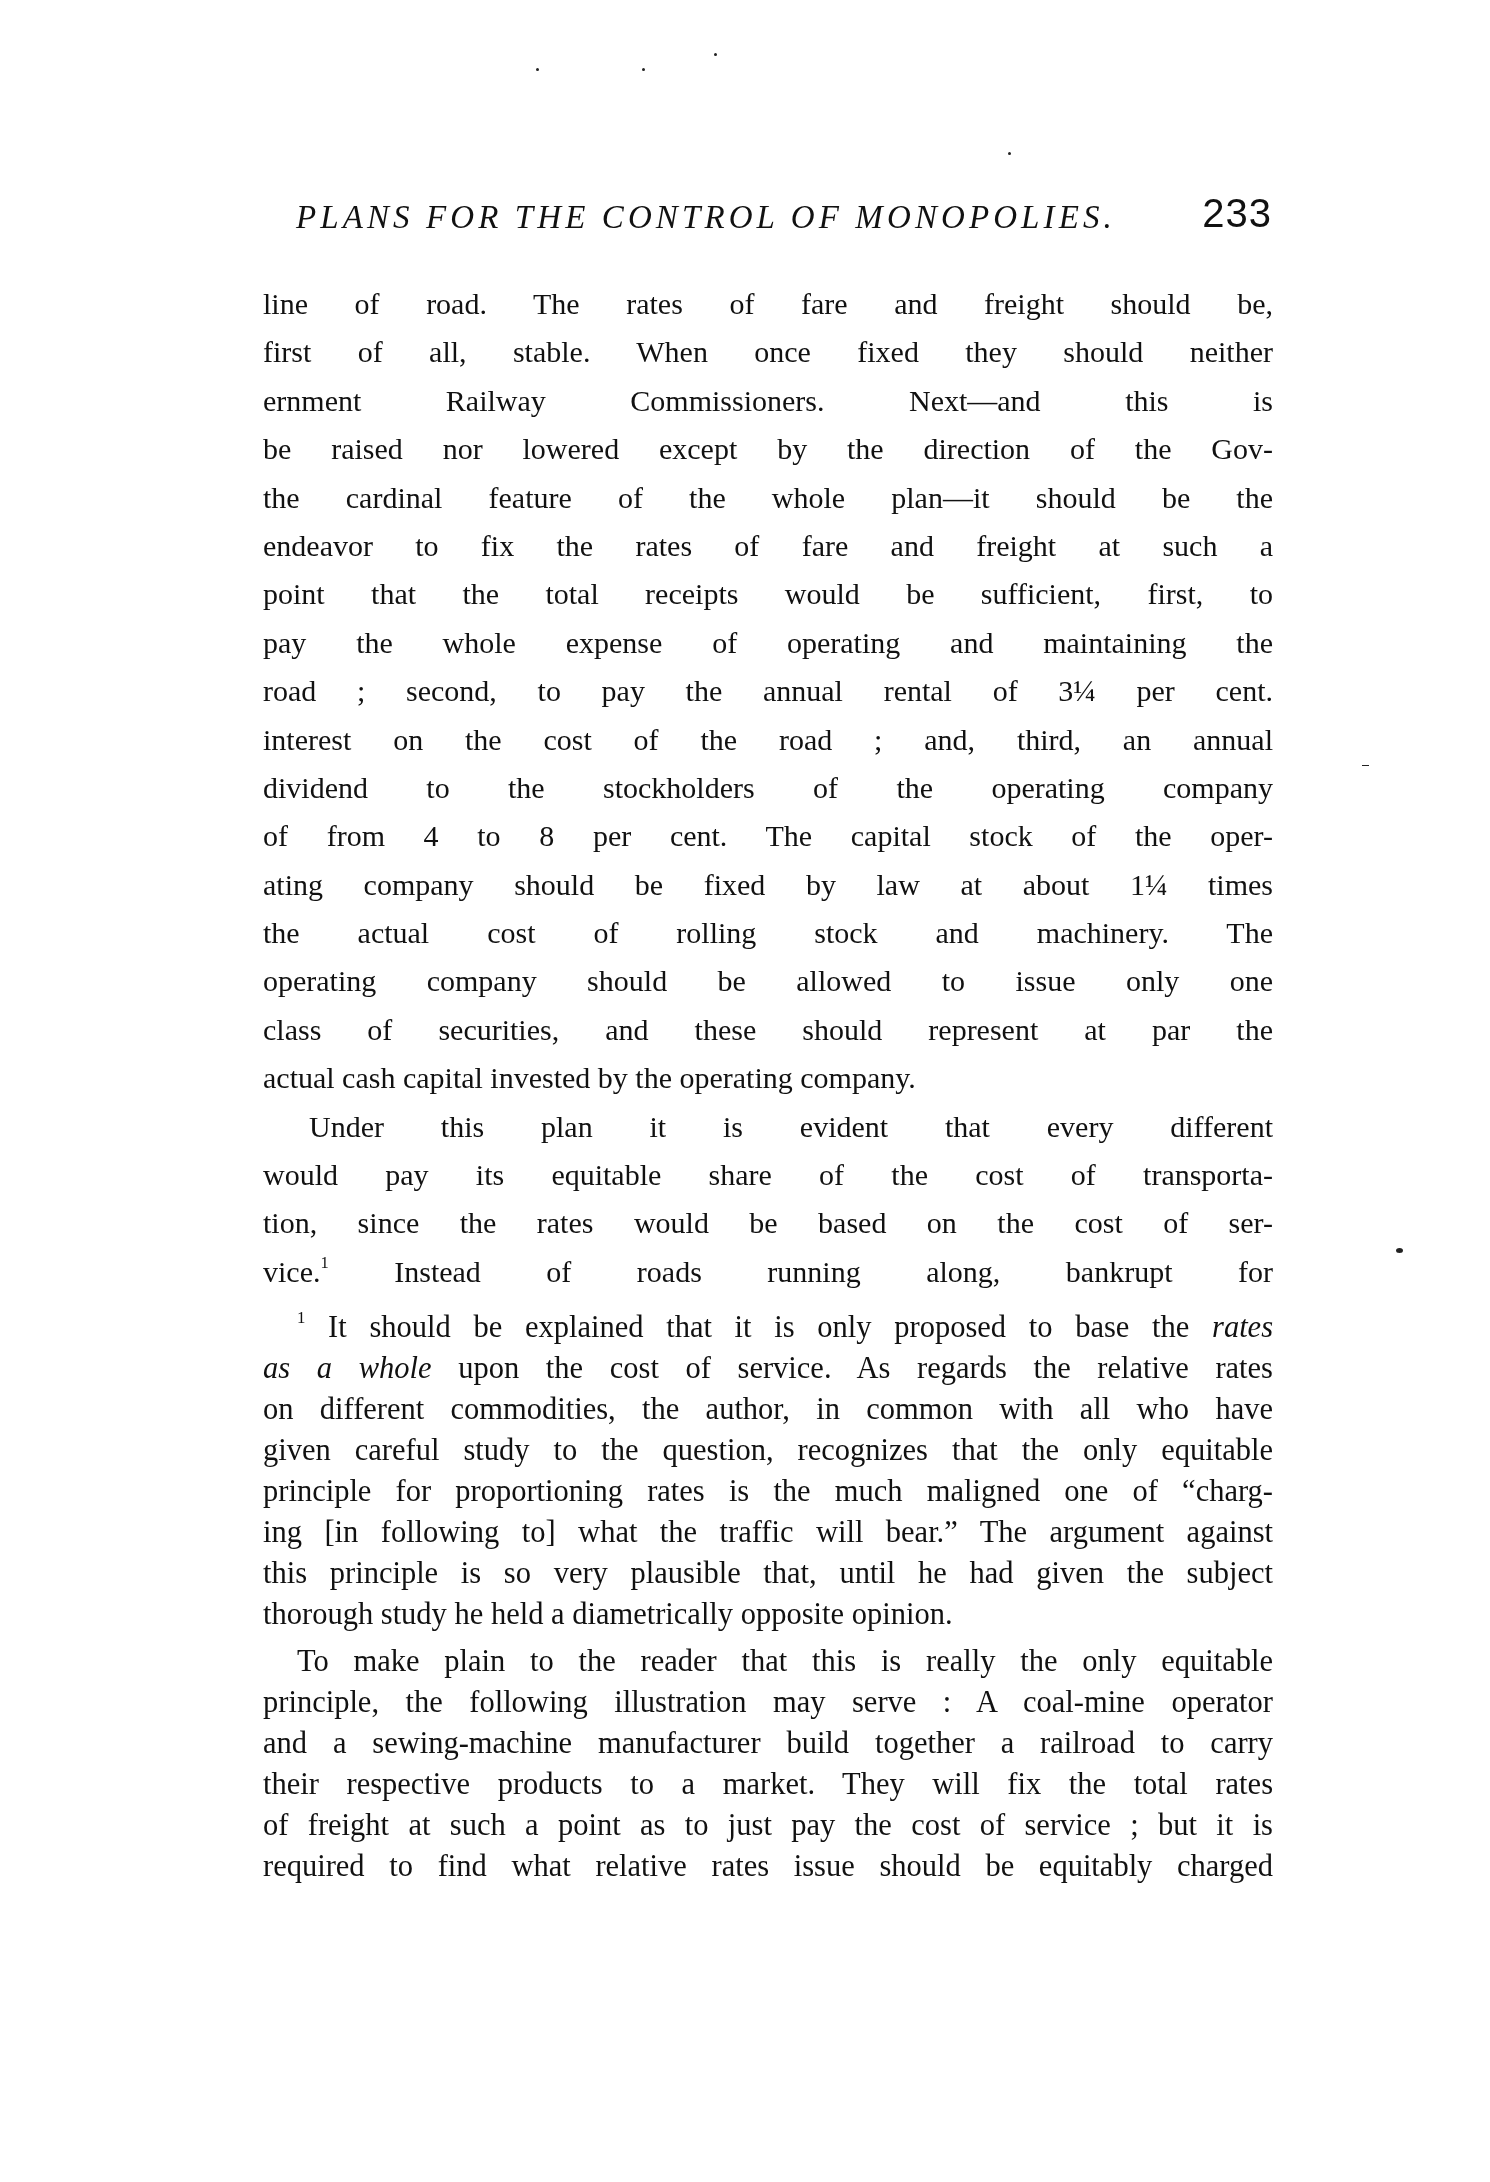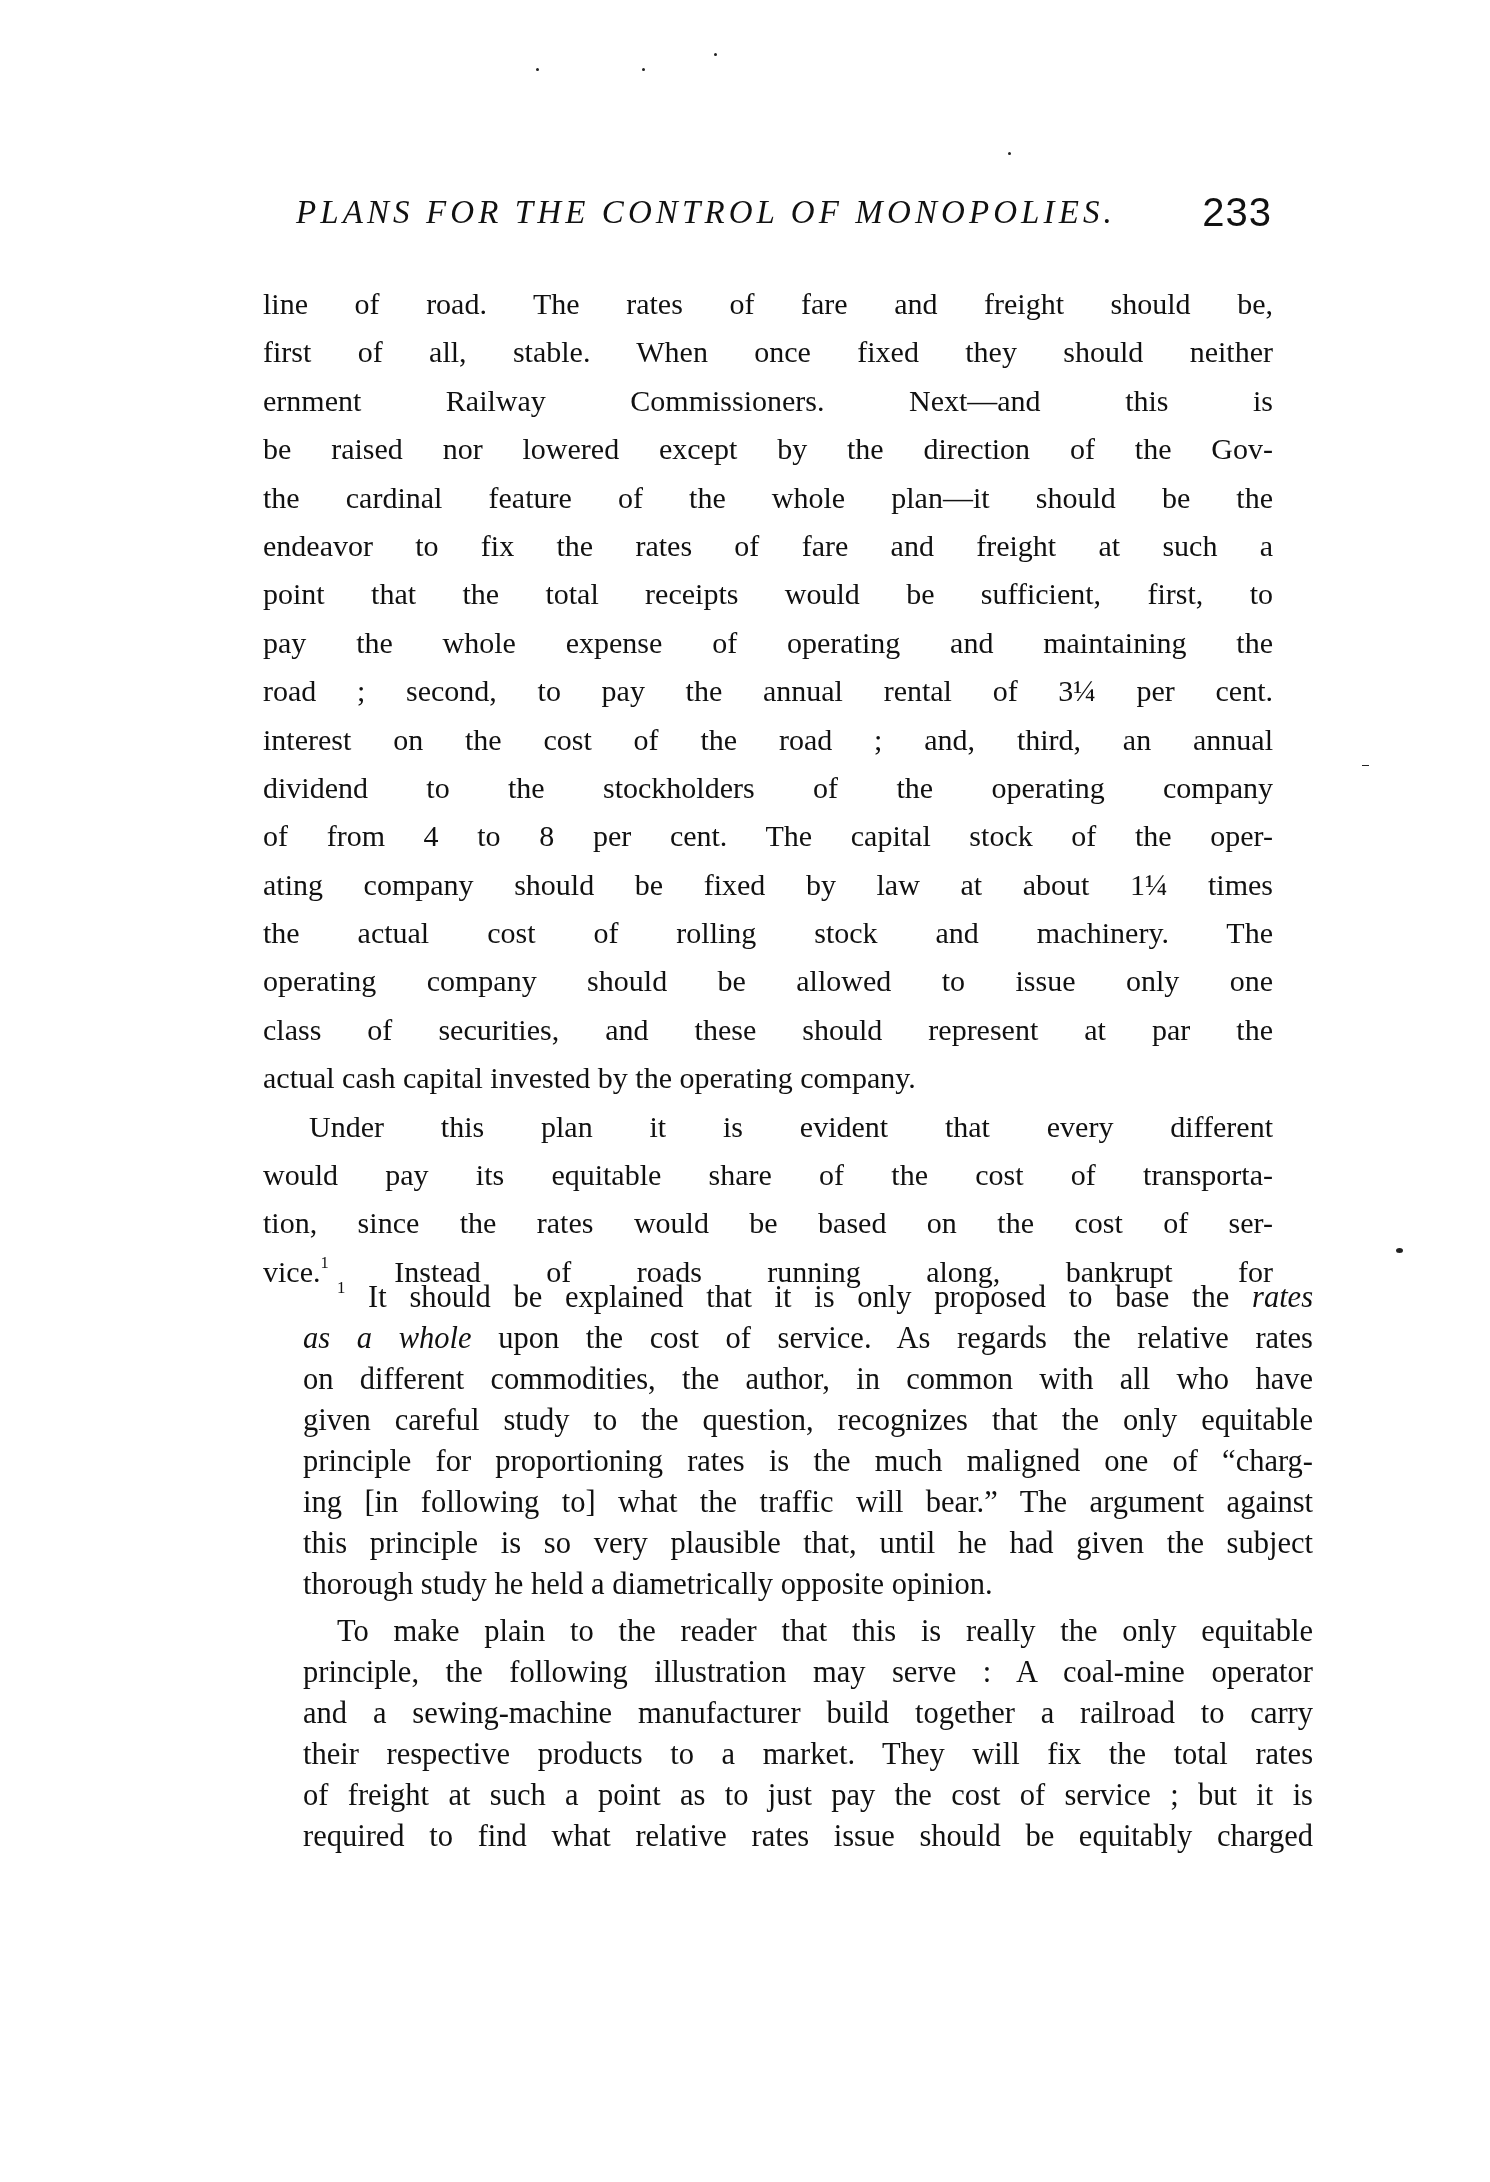--- a/index.html
+++ b/index.html
@@ -23,21 +23,21 @@
       background: #ffffff;
     }
     .running-head {
       position: absolute;
       left: 296px;
       top: 188px;
       width: 976px;
       height: 48px;
       display: flex;
       justify-content: space-between;
-      align-items: center;
+      align-items: flex-end;
     }
     .running-title {
       font-family: "Liberation Serif", "DejaVu Serif", serif;
       font-style: italic;
       font-size: 33px;
       letter-spacing: 4.1px;
       white-space: nowrap;
     }
     .page-number {
       font-family: Liberation Sans, sans-serif;
@@ -68,23 +68,22 @@
       padding-left: 46px;
     }
     .line sup, .fn-line sup {
       font-size: 0.55em;
       line-height: 0;
       vertical-align: 0.85em;
     }
     .footnotes {
       position: absolute;
       left: 263px;
-      top: 1277px;
+      top: 1307px;
       width: 1010px;
-      margin-left: 40px;
     }
     .fn-line {
       display: block;
       height: 41px;
       line-height: 41px;
       font-family: "Liberation Serif", "DejaVu Serif", serif;
       font-size: 30.5px;
       text-align: justify;
       text-align-last: justify;
       white-space: nowrap;

